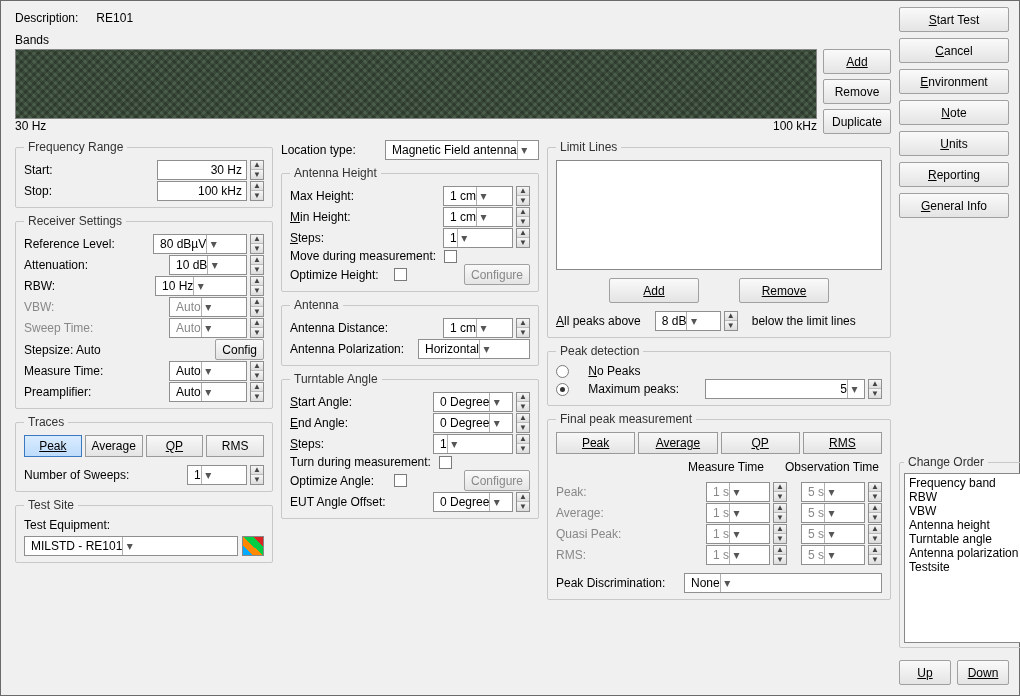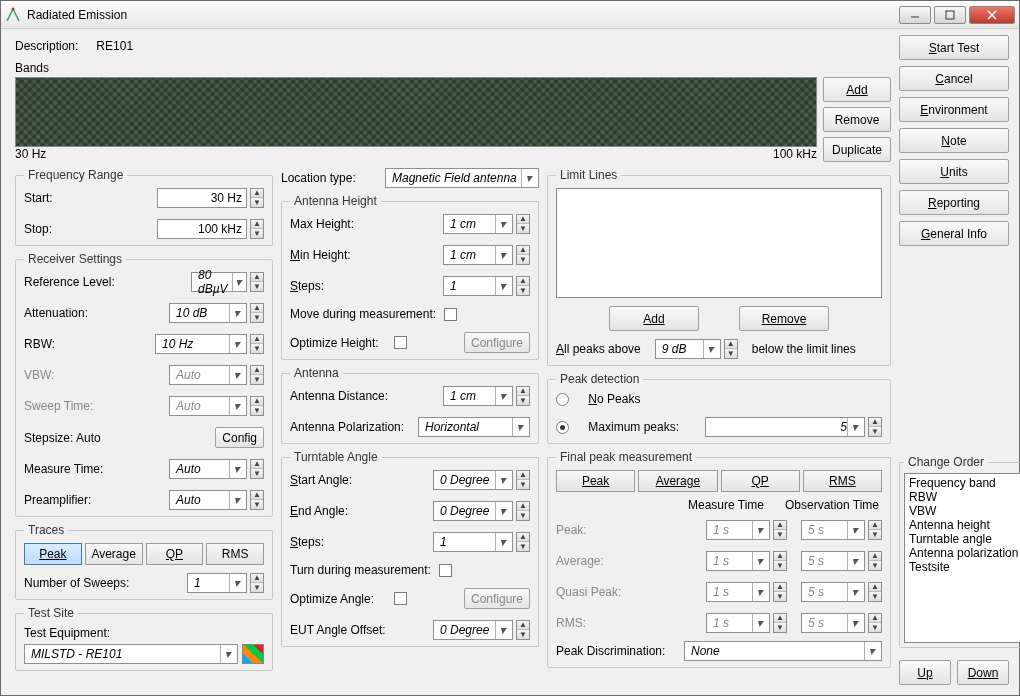--- a/index.html
+++ b/index.html
@@ -15,79 +15,53 @@
   .sidebar{width:110px;display:flex;flex-direction:column;gap:6px;}
   .btn{height:25px;border:1px solid #a0a0a0;background:linear-gradient(#fafafa,#e4e4e4);border-radius:2px;display:flex;align-items:center;justify-content:center;padding:0 8px;cursor:pointer;}
   .btn.small{height:21px;padding:0 6px;font-size:12px;}
   .btn.disabled{color:#888;}
   .rowline{display:flex;align-items:center;gap:8px;}
   fieldset.panel{border:1px solid #c8c8c8;border-radius:2px;margin:0 0 6px 0;padding:6px 8px;}
   fieldset.panel>legend{padding:0 4px;color:#333;}
   label.lbl{min-width:96px;display:inline-block;}
   .fld{display:flex;align-items:center;gap:3px;}
   .txtinput{width:90px;height:20px;border:1px solid #8f8f8f;background:#fff;padding:0 4px;text-align:right;}
-  .combo{height:20px;border:1px solid #8f8f8f;background:#fff;display:flex;align-items:center;justify-content:space-between;padding:0 3px 0 6px;font-style:italic;}
+  .combo{height:20px;border:1px solid #8f8f8f;background:#fff;display:flex;align-items:center;justify-content:flex-start;padding:0 3px 0 6px;}
   .drop{width:14px;height:18px;display:flex;align-items:center;justify-content:center;border-left:1px solid #b0b0b0;color:#555;}
   .spin{width:14px;display:flex;flex-direction:column;border:1px solid #8f8f8f;}
   .spin div{height:9px;background:linear-gradient(#f6f6f6,#ddd);display:flex;align-items:center;justify-content:center;font-size:8px;line-height:1;color:#444;}
   .spin div:first-child{border-bottom:1px solid #bbb;}
   .chk{width:13px;height:13px;border:1px solid #7a7a7a;background:#fff;}
   .radio{width:13px;height:13px;border:1px solid #7a7a7a;border-radius:50%;background:#fff;display:inline-flex;align-items:center;justify-content:center;}
   .radio .dot{width:5px;height:5px;border-radius:50%;background:#333;}
   .cols{display:flex;gap:8px;}
   .col{flex:1;min-width:0;}
   .bandsbox{border:1px solid #888;height:70px;background:repeating-linear-gradient(45deg,#6b7a6b 0 3px,#8a9a8a 3px 6px),repeating-linear-gradient(-45deg,#6b7a6b 0 3px,#8a9a8a 3px 6px);background-blend-mode:multiply;}
   .bandcol{display:flex;flex-direction:column;margin-bottom:6px;}
   .bandrow{display:flex;align-items:flex-start;gap:6px;margin-top:2px;}
   .bandlabels{display:flex;justify-content:space-between;font-size:12px;}
   .tracebtns{display:flex;gap:3px;}
   .tracebtn{flex:1;height:22px;border:1px solid #9a9a9a;background:linear-gradient(#f8f8f8,#e4e4e4);display:flex;align-items:center;justify-content:center;}
   .tracebtn.sel{border:1px solid #3a78c0;background:linear-gradient(#d9ecff,#bedcfb);}
   .listbox{border:1px solid #888;background:#fff;min-height:90px;}
   .underline{text-decoration:underline;}
   .dim{color:#888;}
-  .rowgap{display:flex;flex-direction:column;gap:11px;}
+  .rowgap{display:flex;flex-direction:column;gap:1px;}
   .bandbtncol{display:flex;flex-direction:column;gap:5px;width:68px;}
   .col3 .listbox{min-height:110px;}
   .finaltab{display:flex;gap:3px;}
   .ordlist{border:1px solid #888;background:#fff;height:170px;padding:2px 4px;overflow:hidden;}
   .ordlist div{white-space:nowrap;}
   .antennaicon{width:16px;height:16px;}
   .colorpick{width:22px;height:20px;border:1px solid #888;background:linear-gradient(45deg,#0af 25%,#f80 25% 50%,#0c4 50% 75%,#d22 75%);}
 </style>
 </head>
 <body>
 
 <div class="window">
-  <div class="titlebar">
-    <div class="left">
-      <svg class="antennaicon" viewBox="0 0 16 16">
-          <path d="M2 14 L8 2 L14 14" stroke="#2a6" fill="none" stroke-width="1.5"></path>
-          <circle cx="8" cy="2" r="1.5" fill="#c33"></circle>
-        </svg>
-      <span>Radiated Emission</span>
-    </div>
-    <div class="winbtns">
-      <div class="winbtn">
-          <svg width="10" height="10">
-            <line x1="1" y1="7" x2="9" y2="7" stroke="#333"></line>
-          </svg>
-        </div>
-      <div class="winbtn">
-          <svg width="10" height="10">
-            <rect x="1" y="1" width="8" height="8" fill="none" stroke="#333"></rect>
-          </svg>
-        </div>
-      <div class="winbtn close">
-          <svg width="12" height="10">
-            <path d="M2 1 L10 9 M10 1 L2 9" stroke="#fff" stroke-width="1.6"></path>
-          </svg>
-        </div>
-    </div>
-  </div>
 
   <div class="content">
     <div class="main">
       <div class="rowline" style="margin:4px 0 8px 0;">
         <span>Description:</span>
         <span style="margin-left:10px">RE101</span>
       </div>
 
       <div class="bandcol">
         <div>Bands</div>
@@ -141,21 +115,21 @@
                 </div>
             </div>
           </fieldset>
 
           <fieldset class="panel">
             <legend>Receiver Settings</legend>
             <div class="rowgap">
               <div class="rowline">
                   <label class="lbl">Reference Level:</label>
                 <div class="fld" style="margin-left:auto">
-                    <div class="combo" style="width:56px">
+                    <div class="combo" style="width:94px">
                       <span>80 dBµV</span>
                       <span class="drop">▾</span>
                     </div>
                     <div class="spin">
                       <div>▲</div>
                       <div>▼</div>
                     </div>
                   </div>
                 </div>
               <div class="rowline">
@@ -459,21 +433,21 @@
                   <span class="underline">Add</span>
                 </div>
               <div class="btn" style="width:90px">
                   <span class="underline">Remove</span>
                 </div>
             </div>
             <div class="rowline">
               <span><span style="text-decoration:underline">A</span>ll peaks above</span>
               <div class="fld" style="margin:0 6px">
                   <div class="combo" style="width:66px">
-                    <span>9 dB</span>
+                    <span>8 dB</span>
                     <span class="drop">▾</span>
                   </div>
                   <div class="spin">
                     <div>▲</div>
                     <div>▼</div>
                   </div>
                 </div>
               <span>below the limit lines</span>
             </div>
           </fieldset>

